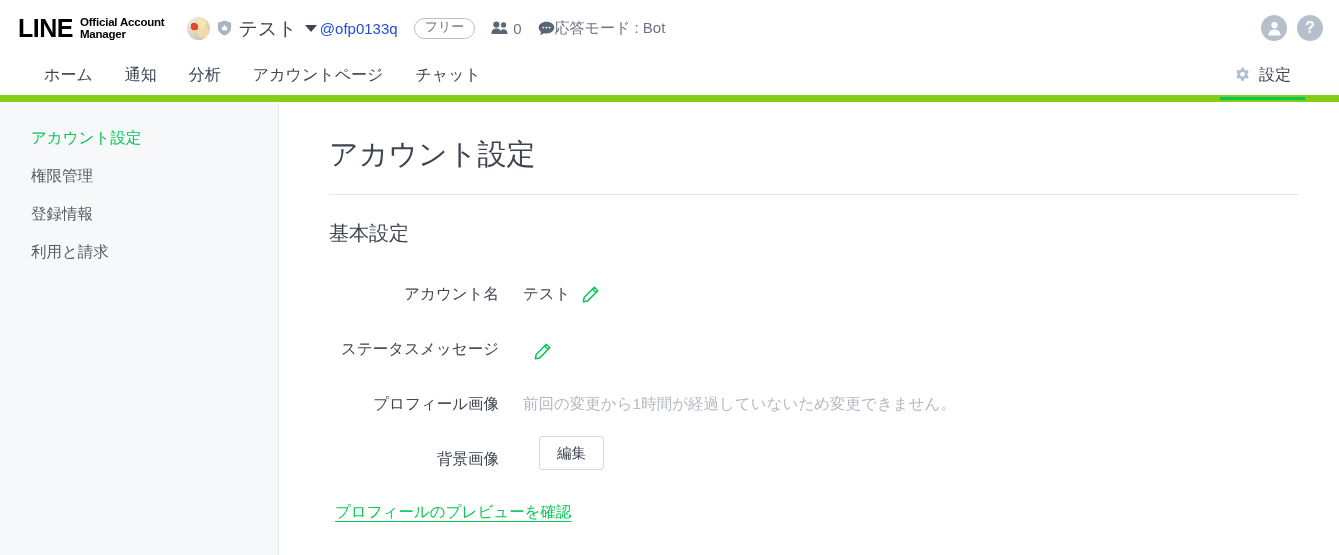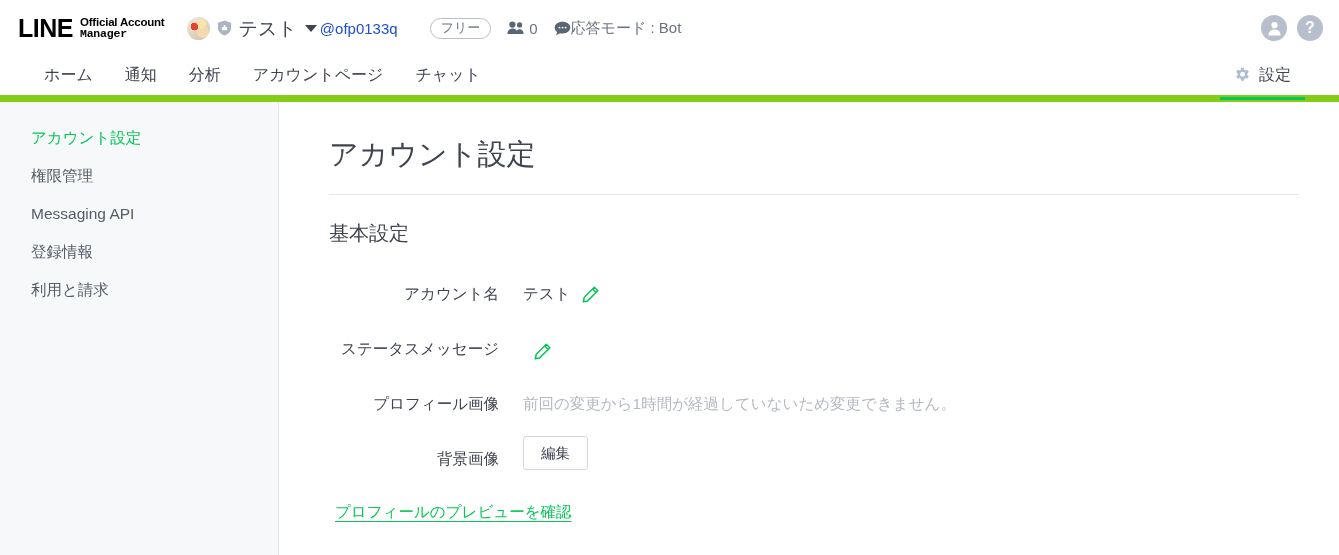--- a/index.html
+++ b/index.html
@@ -79,28 +79,29 @@
     margin-left: 1px;
     flex: 0 0 auto;
   }
   .acct-id {
     font-size: 15px;
     color: #1d4ed8;
     margin-left: 3px;
     white-space: nowrap;
   }
   .plan-pill {
-    margin-left: 32px;
+    margin-left: 16px;
     border: 1px solid #b9bec8;
     border-radius: 11px;
     padding: 1px 10px 2px;
     font-size: 13px;
     color: #6b7280;
     white-space: nowrap;
     line-height: 16px;
+    font-family: Liberation Mono, monospace;
   }
   .friends-group {
     display: flex; align-items: center; gap: 4px;
     margin-left: 16px;
   }
   .friends-count { font-size: 15px; color: #6b7280; }
   .mode-group {
     display: flex; align-items: center; 
     margin-left: 16px;
   }
@@ -245,20 +246,21 @@
   .btn-edit {
     border: 1px solid #d4d8de;
     background: #ffffff;
     border-radius: 3px;
     font-size: 14.5px;
     color: #3e4450;
     padding: 7px 17px;
     cursor: pointer;
     font-family: "Liberation Sans", "DejaVu Sans", sans-serif;
     line-height: 18px;
+    margin-left: 16px;
   }
   .preview-link {
     display: inline-block;
     margin-top: 17px;
     margin-left: 6px;
     font-size: 15.5px;
     color: #06c755;
     text-decoration: underline;
     text-underline-offset: 4px;
     cursor: pointer;
@@ -266,21 +268,21 @@
 </style>
 </head>
 <body>
 
 <div class="topbar">
 
   <div class="logo">
     <span class="logo-line">LINE</span>
     <span>
       <span class="logo-sub" style="display:block;">Official Account</span>
-      <span class="logo-sub" style="display:block;font-family:Liberation Mono, monospace;">Manager</span>
+      <span class="logo-sub" style="display:block;">Manager</span>
     </span>
   </div>
 
   <div class="acct-group">
     <span class="avatar"></span>
     <svg class="shield" viewBox="0 0 16 17">
       <path d="M8 0.6 L15 3 V8.6 C15 12.4 11.9 15.3 8 16.5 C4.1 15.3 1 12.4 1 8.6 V3 Z" fill="#aab4c2"></path>
       <rect x="5.2" y="7.4" width="5.6" height="3.4" rx="0.6" fill="#ffffff"></rect>
       <rect x="7" y="5.4" width="2" height="2.6" rx="0.8" fill="#ffffff"></rect>
     </svg>
@@ -341,21 +343,20 @@
       <span>設定</span>
     </div>
   </div>
 </div>
 
 <div class="body-wrap">
 
   <div class="sidebar">
     <div class="side-item active">アカウント設定</div>
     <div class="side-item">権限管理</div>
-    <div class="side-item">Messaging API</div>
     <div class="side-item">登録情報</div>
     <div class="side-item">利用と請求</div>
   </div>
 
   <div class="content">
     <h1 class="page-title">アカウント設定</h1>
     <hr class="title-rule">
     <h2 class="section-title">基本設定</h2>
 
     <div class="form">

